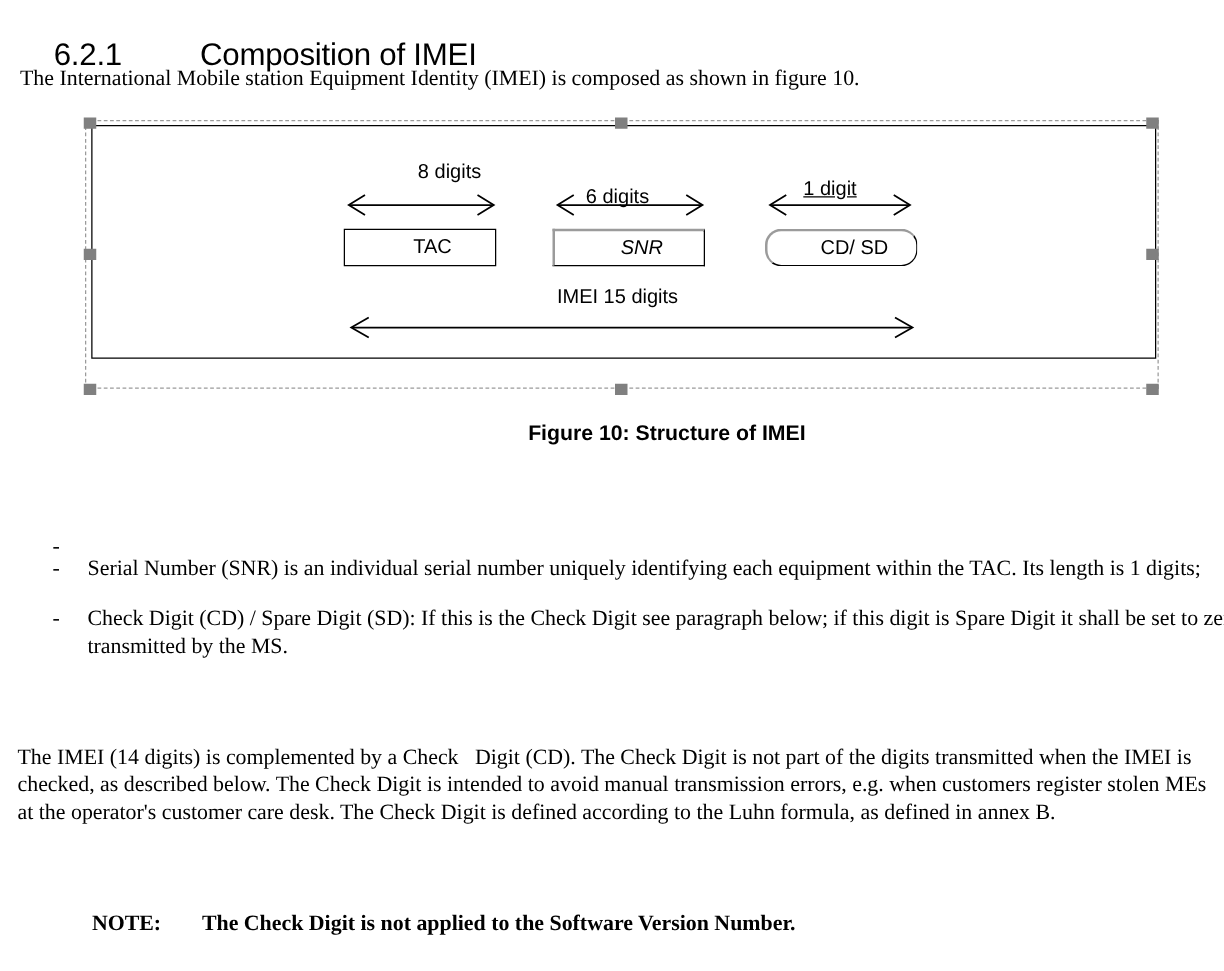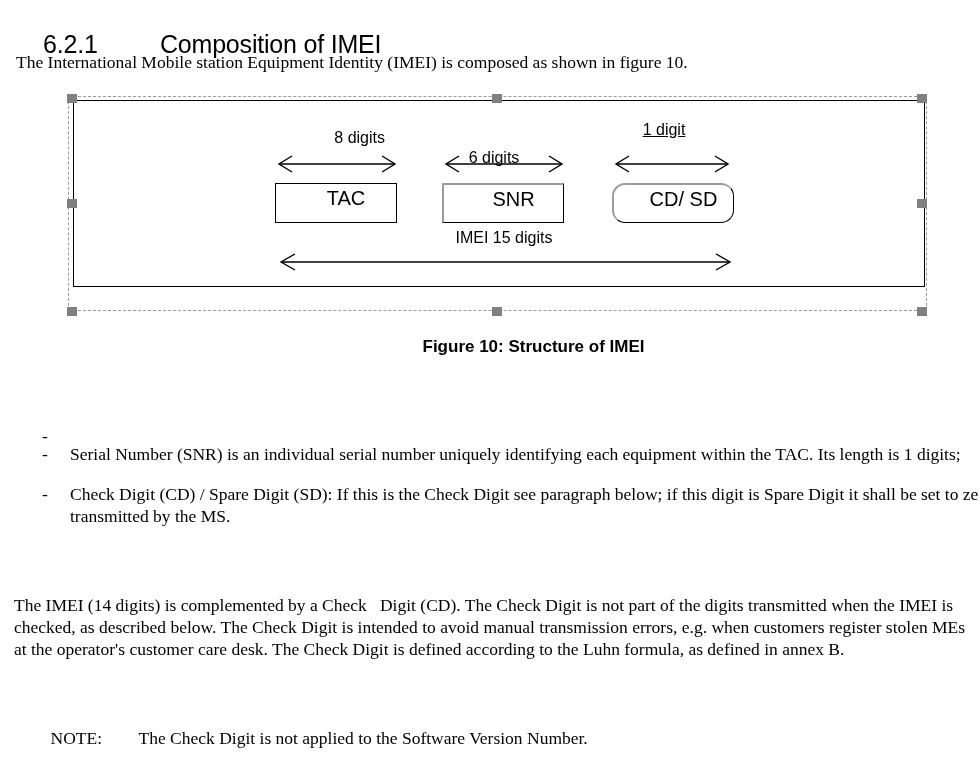--- a/index.html
+++ b/index.html
@@ -41,21 +41,21 @@
   .para {
     position: absolute;
     font-size: 17.5px;
     line-height: 22px;
     color: #000;
     white-space: pre-wrap;
   }
   .intro   { left: 16px; top: 51px;  width: 940px; }
   .lead    { left: 16px; top: 385px; width: 940px; }
   .bodytext{ left: 14px; top: 594px; width: 952px; }
-  .note    { left: 33px; top: 705px; width: 920px; white-space: pre; }
+  .note    { left: 56px; top: 705px; width: 920px; white-space: pre; font-weight: bold; }
   .closing { left: 16px; top: 746px; width: 940px; }
 
   .note .note-label { display: inline-block; width: 88px; }
 
   
   .dashlist {
     position: absolute;
     left: 0;
     top: 425px;
     width: 979px;
@@ -124,24 +124,24 @@
     position: absolute;
     font-family: "Liberation Sans", "DejaVu Sans", sans-serif;
     color: #000;
   }
   .seg-label {
     font-size: 16px;
     text-align: center;
     white-space: pre;
   }
   .seg-box {
-    height: 40px;
+    height: 30px;
     border: 1px solid #000;
     box-sizing: border-box;
-    font-size: 20px;
+    font-size: 16px;
     line-height: 28px;
     text-align: center;
     background: #fff;
     white-space: pre;
     padding-left: 20px;
   }
   .seg-box.shadow {
     border-top: 2px solid #9b9b9b;
     border-left: 2px solid #9b9b9b;
     border-right: 1px solid #000;
@@ -196,33 +196,33 @@
       <div class="dg seg-box" style="left:201px; top:82px; width:122px;">TAC</div>
 
       <div class="dg seg-label" style="left:360px; top:28px; width:120px;margin-top:20px;">6 digits</div>
       <div class="dg arrow" style="left:368px; top:54px; width:124px;">
         <svg width="124" height="18" viewBox="0 0 124 18">
           <line x1="5" y1="9" x2="119" y2="9" stroke="#000" stroke-width="1.4"></line>
           <polyline points="17,1 4,9 17,17" fill="none" stroke="#000" stroke-width="1.4"></polyline>
           <polyline points="107,1 120,9 107,17" fill="none" stroke="#000" stroke-width="1.4"></polyline>
         </svg>
       </div>
-      <div class="dg seg-box shadow" style="left:368px; top:82px; width:122px;">SNR</div>
-
-      <div class="dg seg-label" style="left:530px; top:20px; width:120px;text-decoration:underline;">1 digit</div>
+      <div class="dg seg-box shadow" style="left:368px; top:82px; width:122px;font-style:italic;">SNR</div>
+
+      <div class="dg seg-label" style="left:530px; top:42px; width:120px;text-decoration:underline;">1 digit</div>
       <div class="dg arrow" style="left:538px; top:54px; width:120px;">
         <svg width="120" height="18" viewBox="0 0 120 18">
           <line x1="5" y1="9" x2="115" y2="9" stroke="#000" stroke-width="1.4"></line>
           <polyline points="17,1 4,9 17,17" fill="none" stroke="#000" stroke-width="1.4"></polyline>
           <polyline points="103,1 116,9 103,17" fill="none" stroke="#000" stroke-width="1.4"></polyline>
         </svg>
       </div>
       <div class="dg seg-box shadow" style="left:538px; top:82px; width:122px;border-radius:13px;">CD/ SD</div>
 
-      <div class="dg total-label" style="left:330px; top:128px; width:200px;">IMEI 15 digits</div>
+      <div class="dg total-label" style="left:320px; top:128px; width:200px;">IMEI 15 digits</div>
       <div class="dg arrow" style="left:203px; top:152px; width:457px;">
         <svg width="457" height="18" viewBox="0 0 457 18">
           <line x1="5" y1="9" x2="452" y2="9" stroke="#000" stroke-width="1.4"></line>
           <polyline points="18,1 4,9 18,17" fill="none" stroke="#000" stroke-width="1.4"></polyline>
           <polyline points="439,1 453,9 439,17" fill="none" stroke="#000" stroke-width="1.4"></polyline>
         </svg>
       </div>
     </div>
 
     <div class="handle h-tl"></div>

